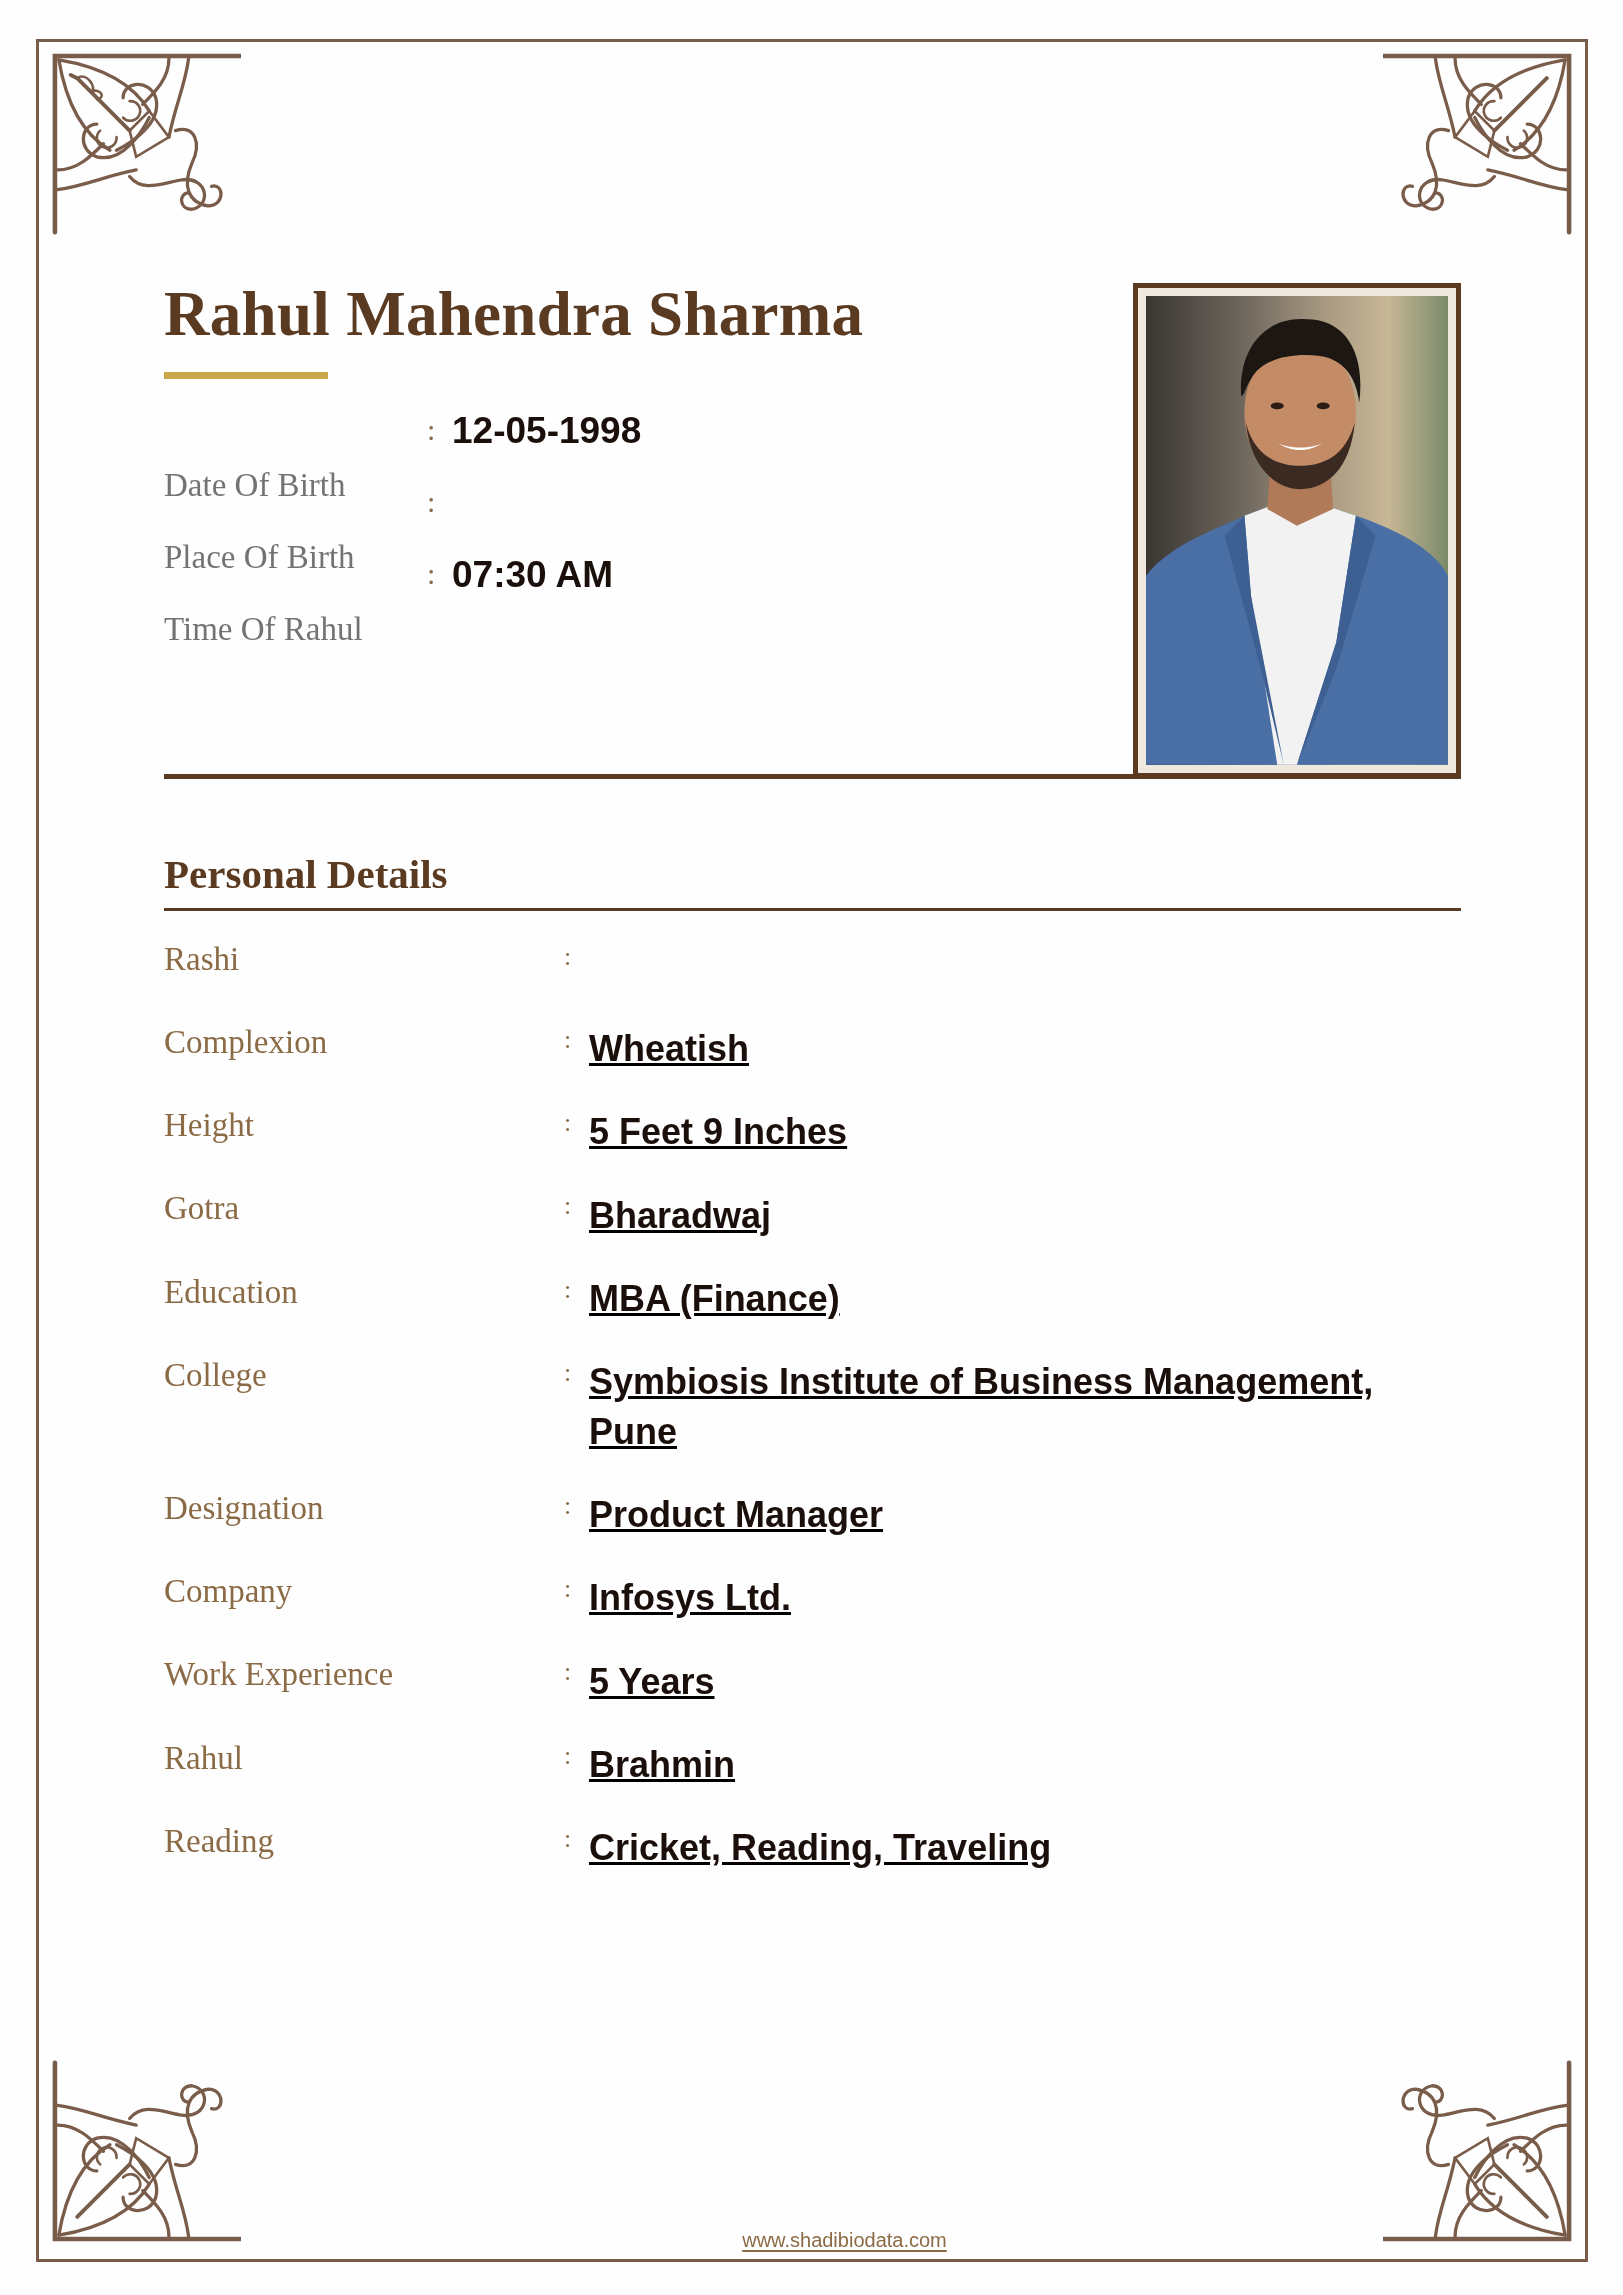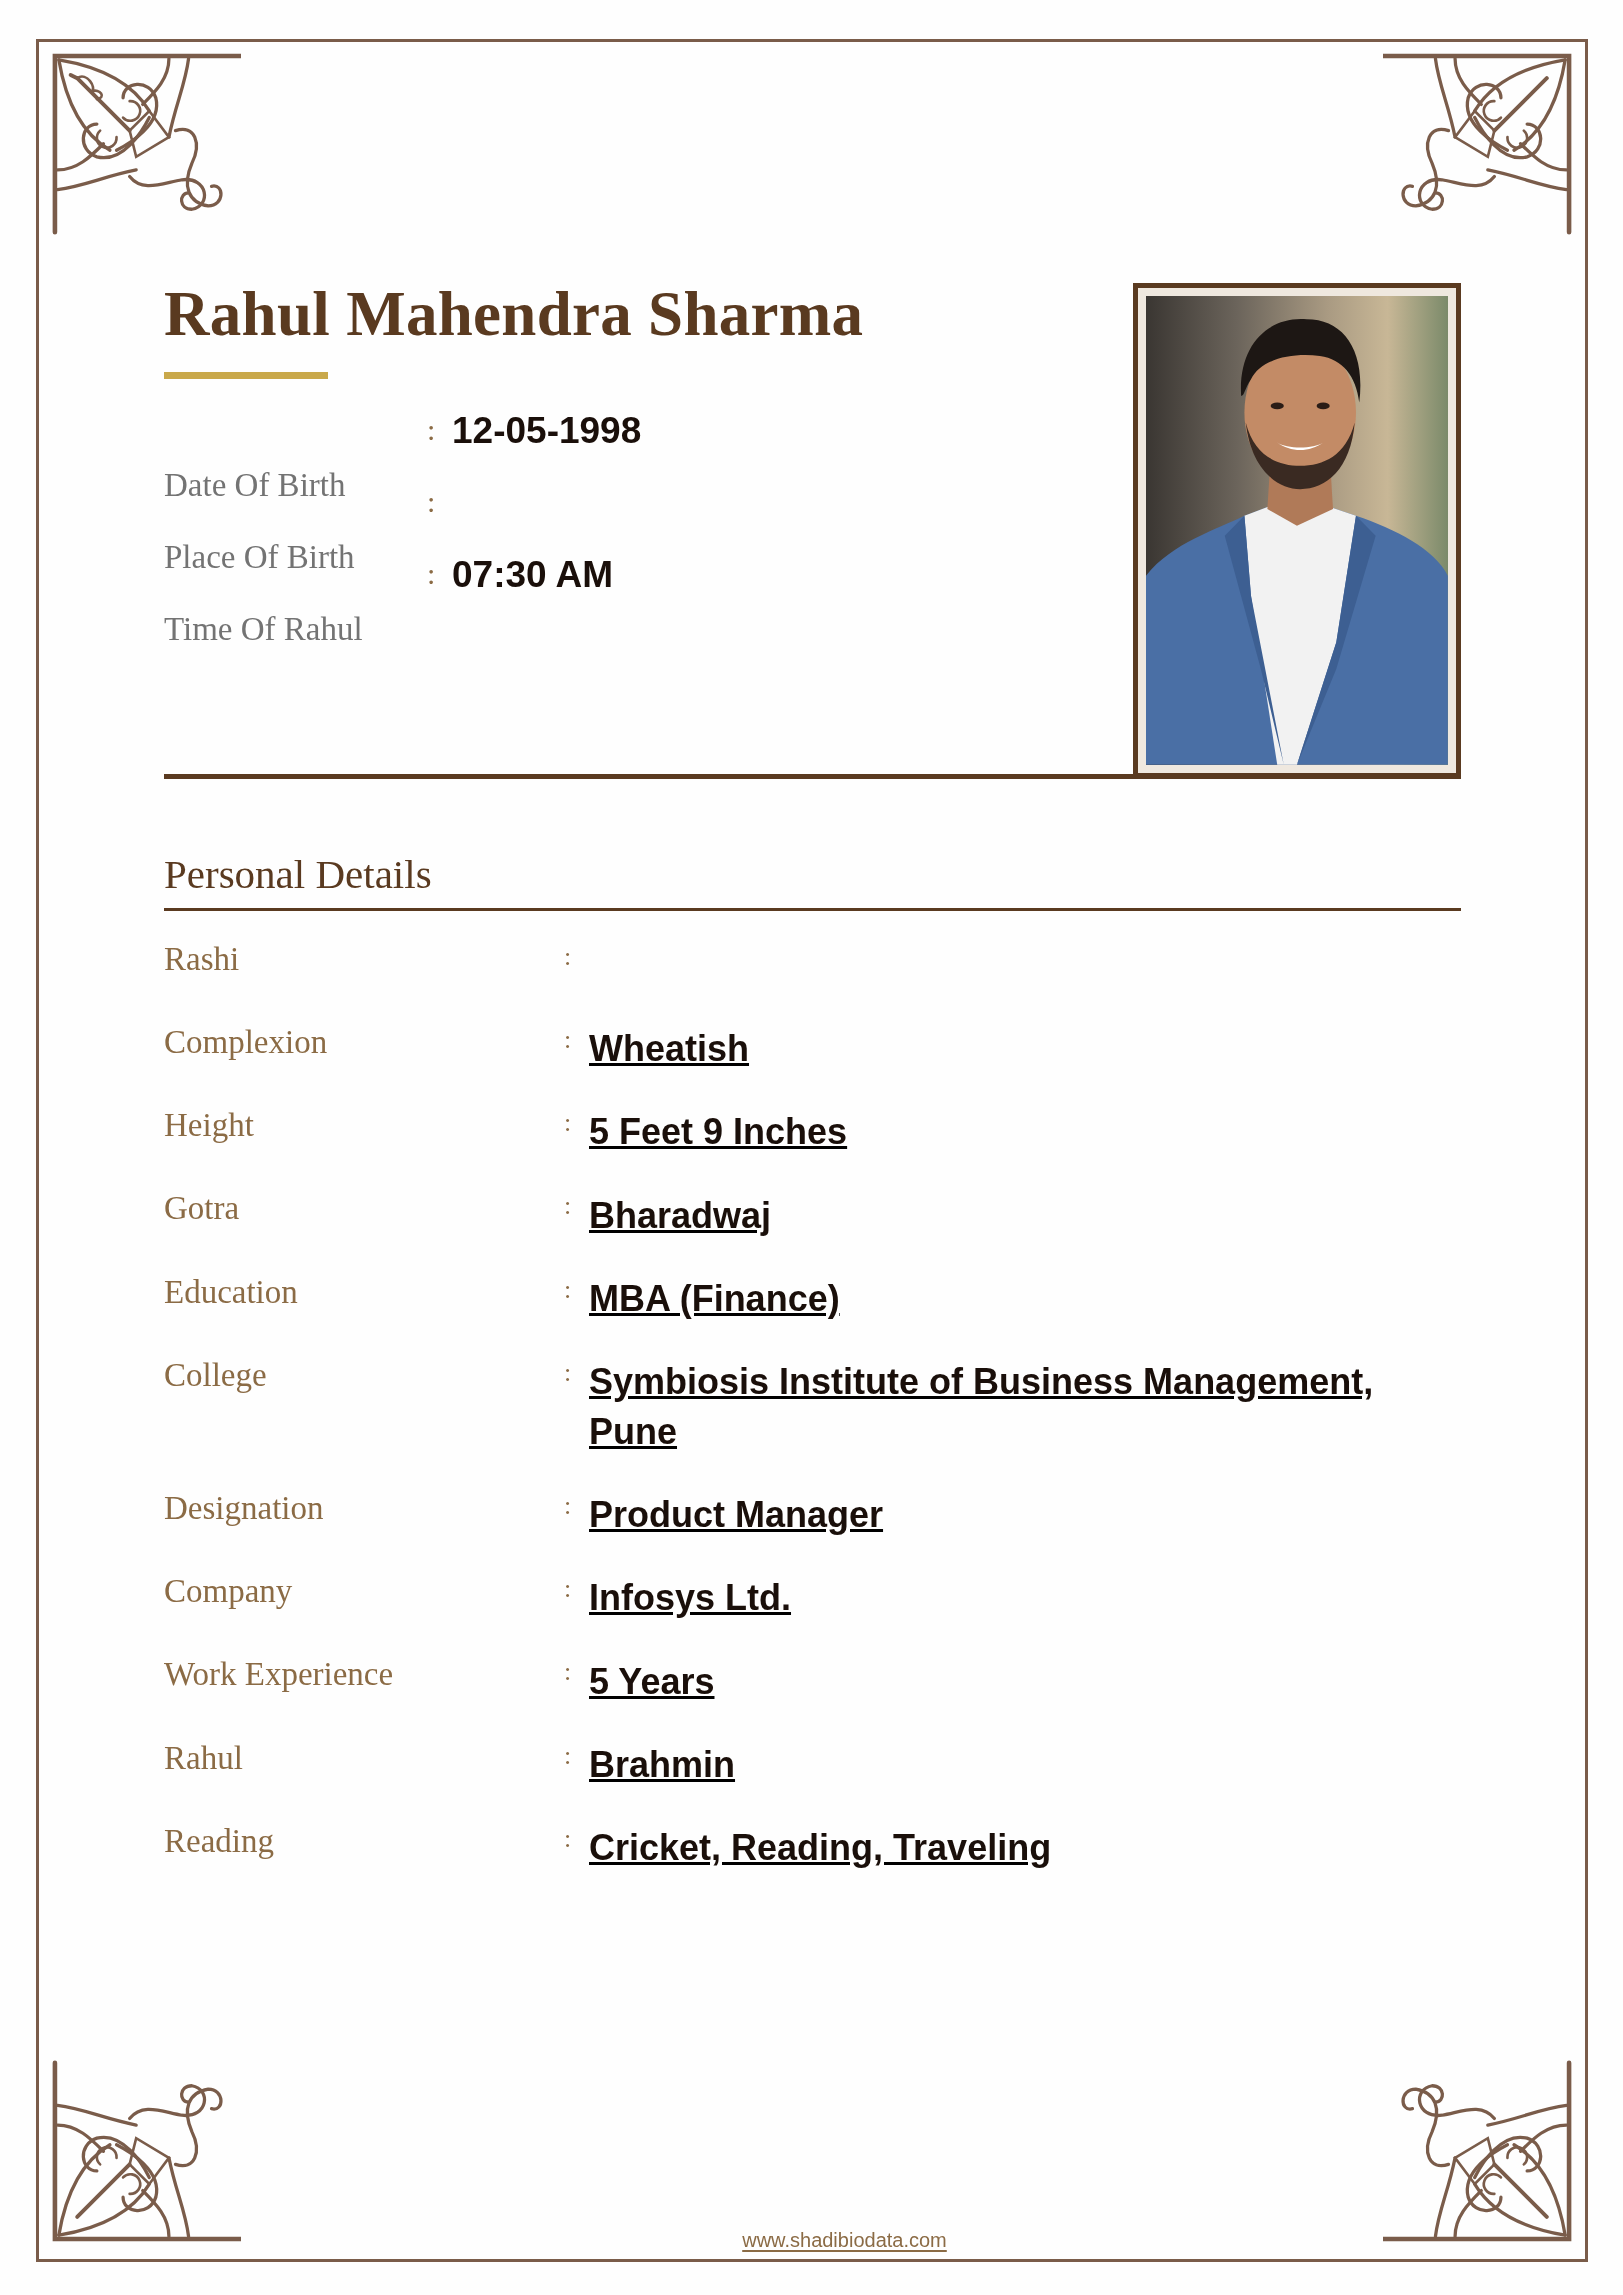--- a/index.html
+++ b/index.html
@@ -56,21 +56,21 @@
     width: 100%; height: 100%; background: #efe8df; box-sizing: border-box; padding: 7.9px;
   }
   .photo {
     width: 100%; height: 100%; position: relative; overflow: hidden;
     background: linear-gradient(90deg, #3a3632 0%, #6b645b 30%, #a99a82 60%, #c8b796 80%, #7b8a6a 100%);
   }
   .photo svg { position: absolute; left: 0; top: 0; width: 100%; height: 100%; }
 
   .section-title {
     position: absolute; left: 164px; top: 849px;
-    font-family: "Liberation Serif", "DejaVu Serif", serif; font-weight: normal;
+    font-family: "Liberation Serif", "DejaVu Serif", serif; font-weight: bold;
     font-size: 41px; color: #5a3a20; line-height: 50px; white-space: nowrap;
   }
   .section-rule {
     position: absolute; left: 164px; top: 908px; width: 1297px; height: 3.3px;
     background: #5a3a20;
   }
   .details { position: absolute; left: 164px; top: 936px; width: 1302px; }
   .detail-row { position: relative; min-height: 83px; text-decoration: underline; }
   .detail-label {
     position: absolute; left: 0; top: 0;

